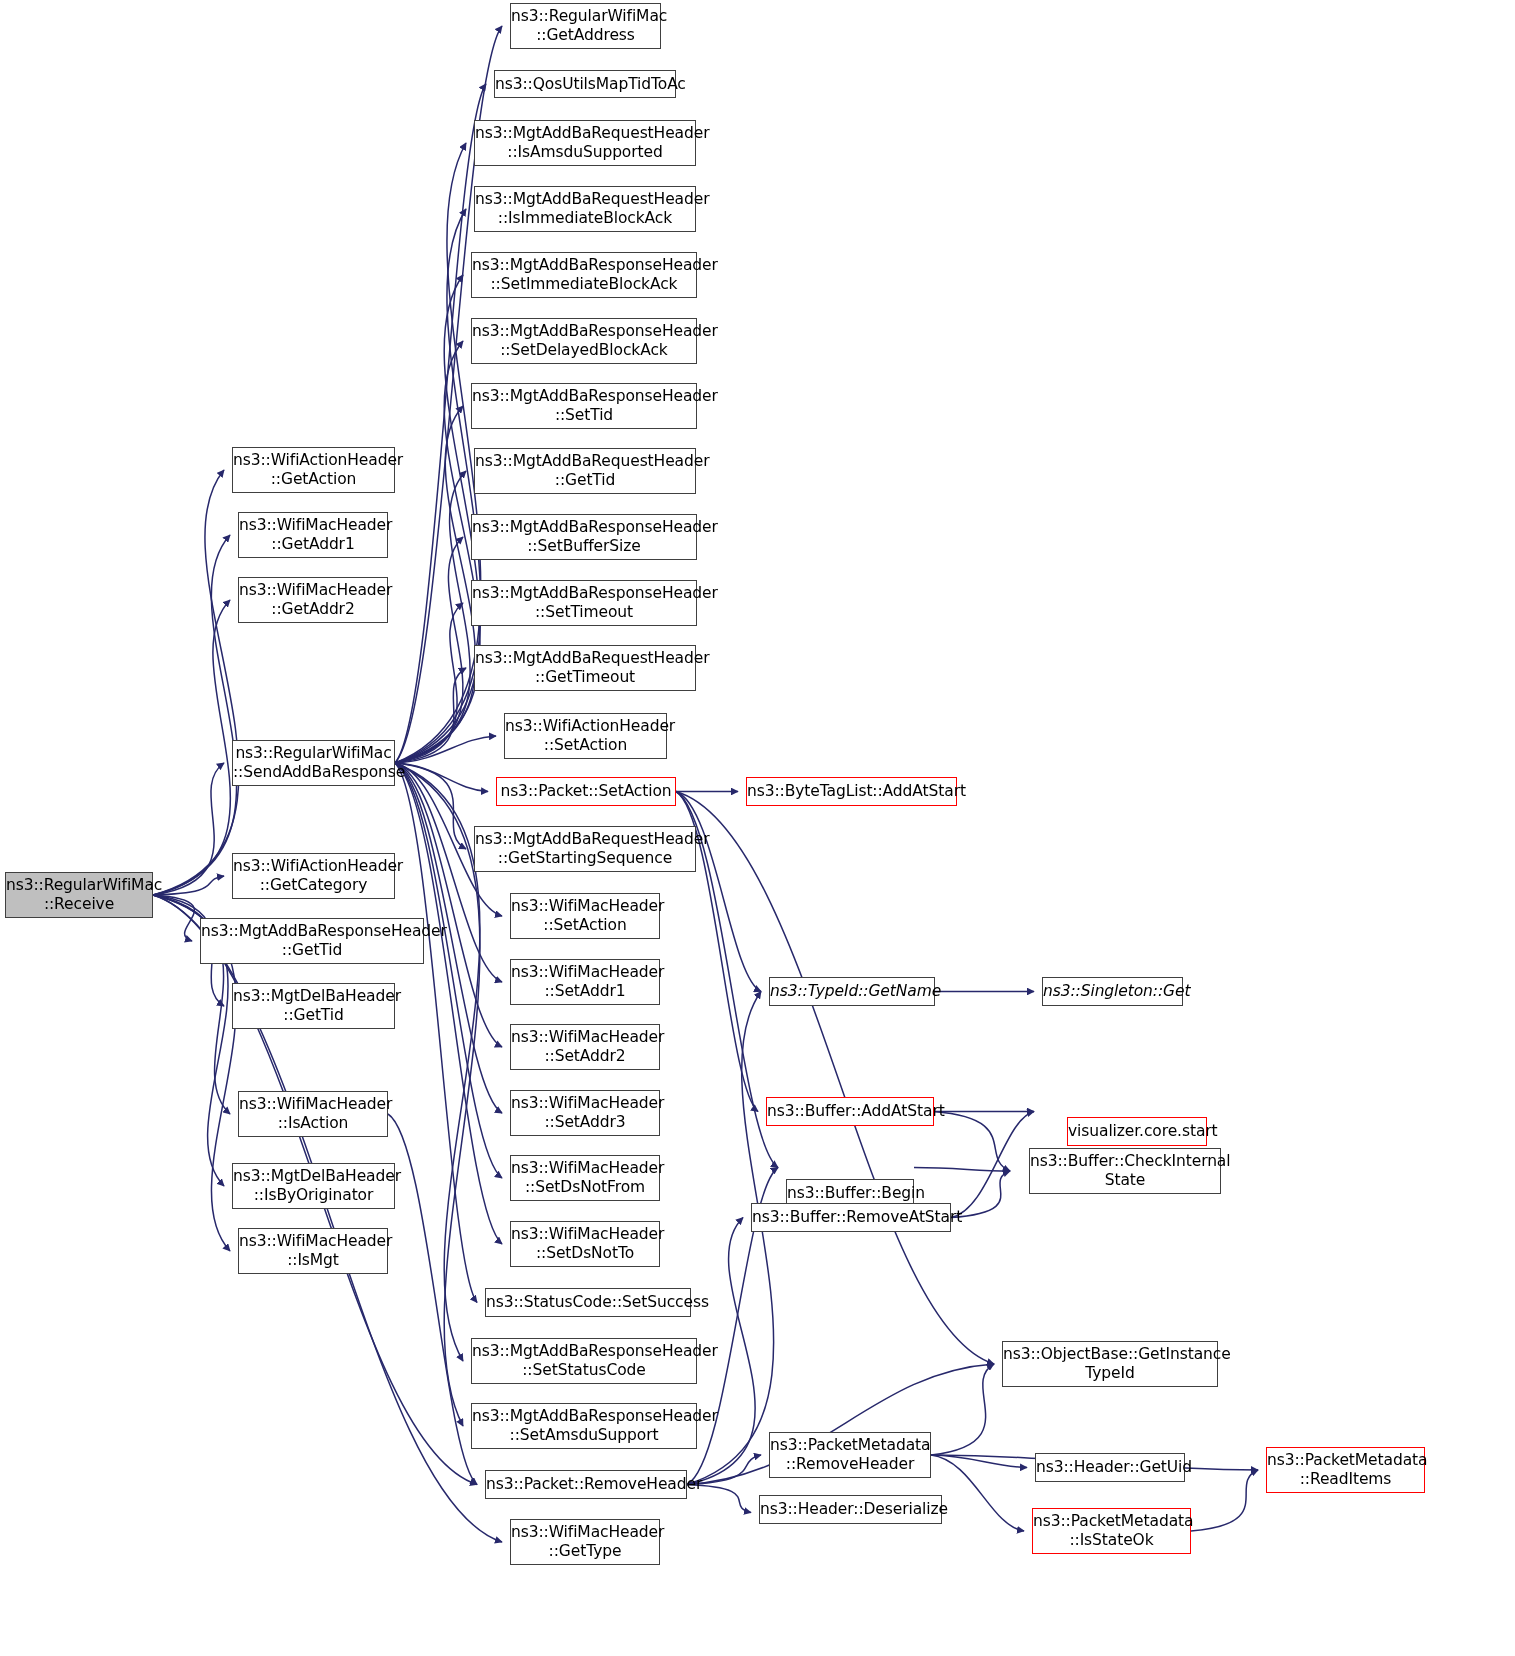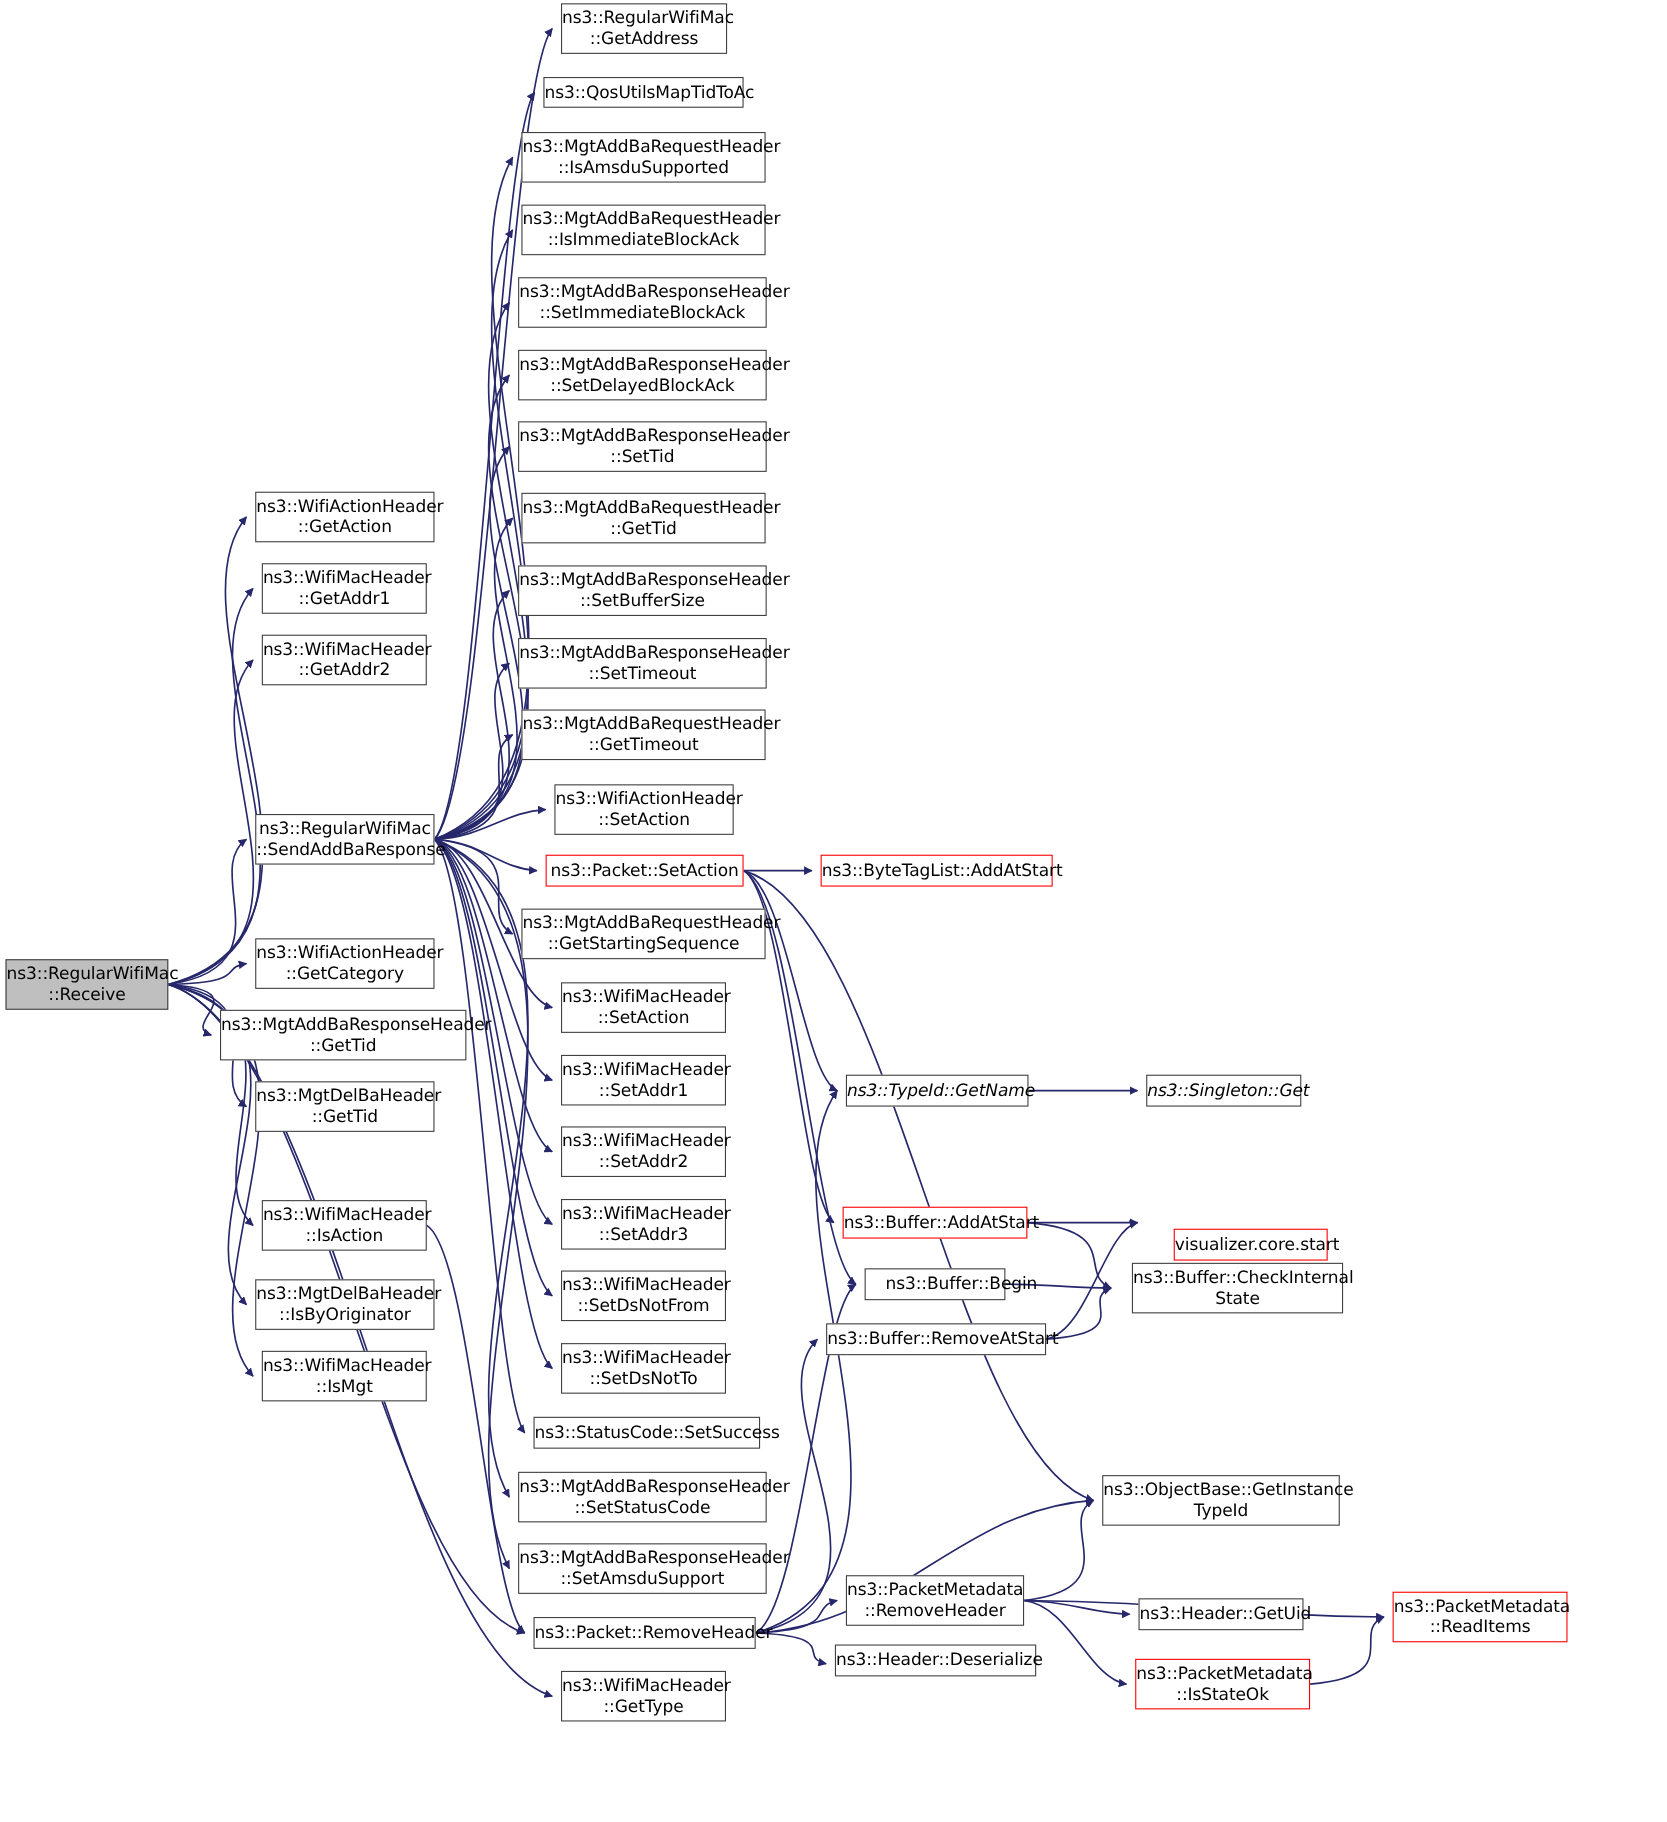--- a/index.html
+++ b/index.html
@@ -188,21 +188,21 @@
 ::SetStatusCode</span></div>
       <div class="node" style="left: 471px; top: 1403px; width: 226px; height: 46px;"><span>ns3::MgtAddBaResponseHeader
 ::SetAmsduSupport</span></div>
       <div class="node" style="left: 485px; top: 1470px; width: 202px; height: 29px;"><span>ns3::Packet::RemoveHeader</span></div>
       <div class="node" style="left: 510px; top: 1519px; width: 150px; height: 46px;"><span>ns3::WifiMacHeader
 ::GetType</span></div>
       <div class="node" style="left: 769px; top: 977px; width: 166px; height: 29px; font-style: italic;"><span>ns3::TypeId::GetName</span></div>
       <div class="node" style="left: 1042px; top: 977px; width: 141px; height: 29px; font-style: italic;"><span>ns3::Singleton::Get</span></div>
       <div class="node red" style="left: 766px; top: 1097px; width: 168px; height: 29px;"><span>ns3::Buffer::AddAtStart</span></div>
       <div class="node red" style="left: 1067px; top: 1097px; width: 140px; height: 29px; margin-top: 20px;"><span>visualizer.core.start</span></div>
-      <div class="node" style="left: 786px; top: 1153px; width: 128px; height: 29px; padding-left: 18px;"><span>ns3::Buffer::Begin</span></div>
+      <div class="node" style="left: 786px; top: 1179px; width: 128px; height: 29px;"><span>ns3::Buffer::Begin</span></div>
       <div class="node" style="left: 1018px; top: 1148px; width: 192px; height: 46px; margin-left: 11px;"><span>ns3::Buffer::CheckInternal
 State</span></div>
       <div class="node" style="left: 751px; top: 1203px; width: 200px; height: 29px;"><span>ns3::Buffer::RemoveAtStart</span></div>
       <div class="node" style="left: 1002px; top: 1341px; width: 216px; height: 46px;"><span>ns3::ObjectBase::GetInstance
 TypeId</span></div>
       <div class="node" style="left: 769px; top: 1432px; width: 162px; height: 46px;"><span>ns3::PacketMetadata
 ::RemoveHeader</span></div>
       <div class="node" style="left: 1035px; top: 1453px; width: 150px; height: 29px;"><span>ns3::Header::GetUid</span></div>
       <div class="node red" style="left: 1266px; top: 1447px; width: 159px; height: 46px;"><span>ns3::PacketMetadata
 ::ReadItems</span></div>

